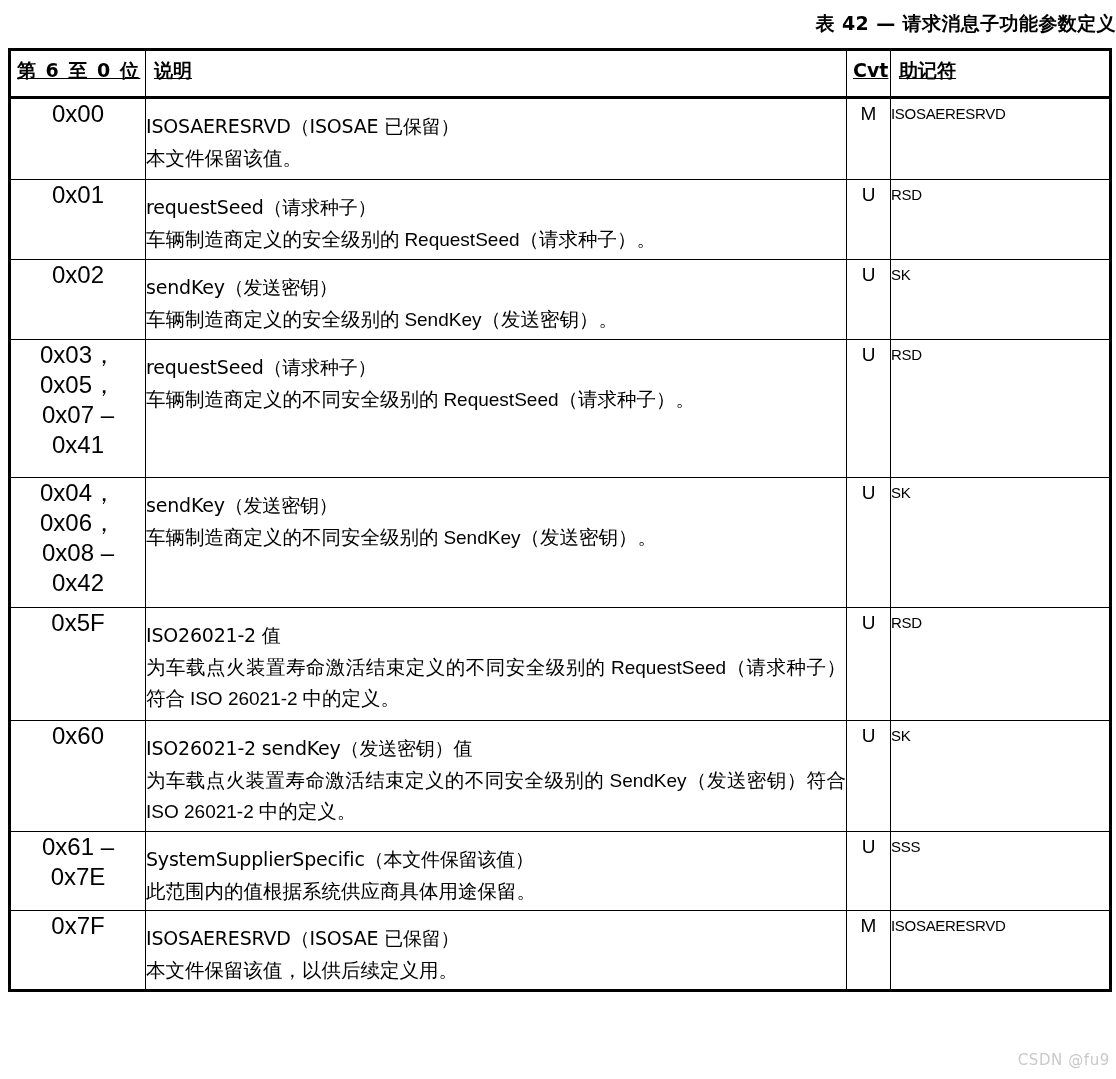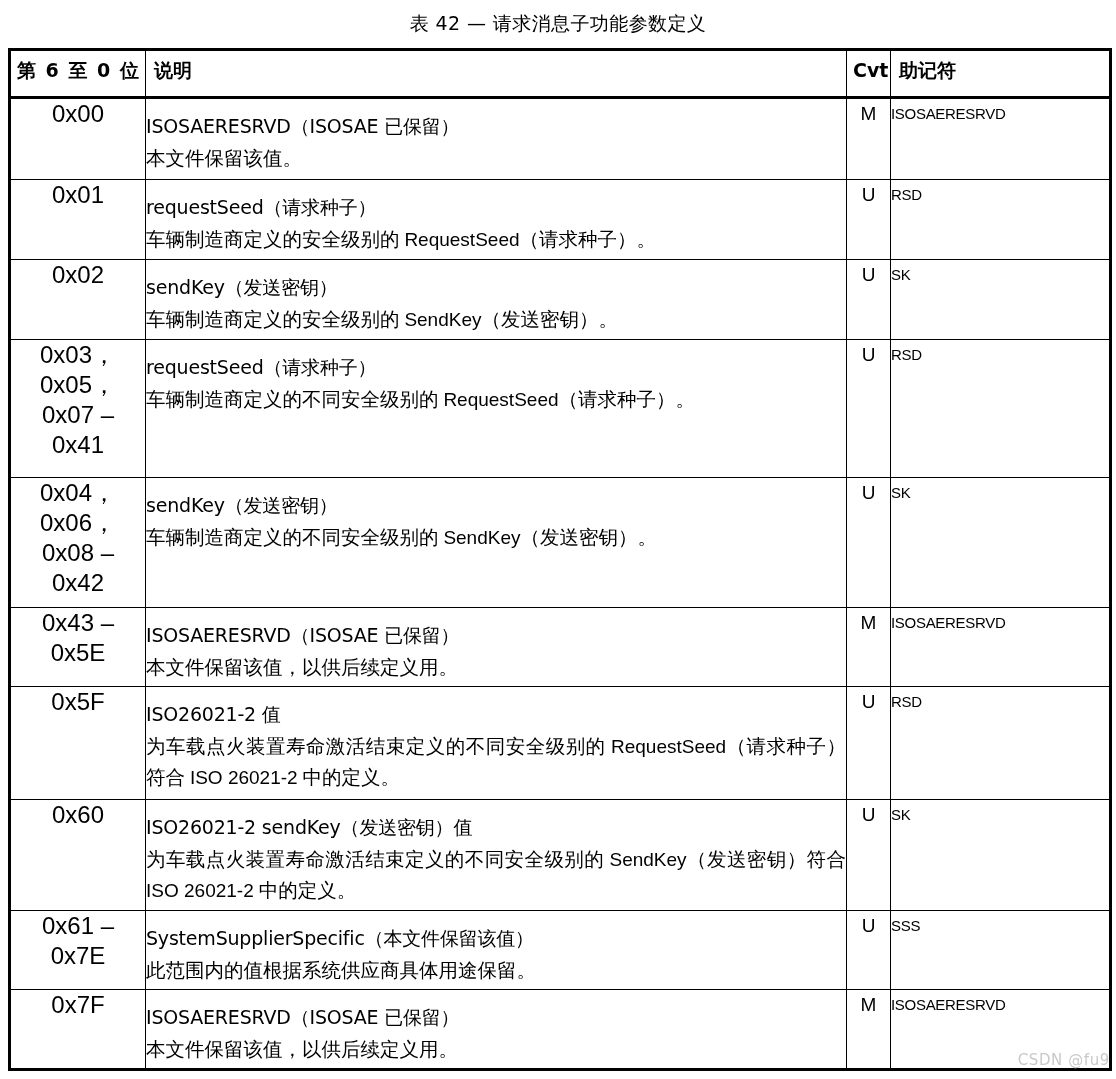--- a/index.html
+++ b/index.html
@@ -18,23 +18,23 @@
 
   .page {
     position: relative;
     width: 1116px;
     height: 1079px;
     box-sizing: border-box;
   }
 
   
   .table-title {
-    text-align: center;
-    font-size: 19px;
-    font-weight: normal;
+    text-align: right;
+    font-size: 19px;
+    font-weight: bold;
     letter-spacing: 0.4px;
     padding-top: 8px;
     padding-bottom: 0;
     line-height: 30px;
     font-family: "DejaVu Sans", "Liberation Sans", sans-serif;
   }
 
   
   .tbl-wrap {
     position: absolute;
@@ -62,20 +62,21 @@
   
   thead tr.hdr th {
     border-bottom: 3px solid #000;
     padding: 6px 8px 13px 8px;
     font-size: 19px;
     font-weight: bold;
     text-align: left;
     line-height: 26px;
     font-family: "DejaVu Sans", "Liberation Sans", sans-serif;
     white-space: nowrap;
+    text-decoration: underline;
   }
   thead tr.hdr th.h-bits {
     letter-spacing: 1.5px;
     padding-left: 6px;
   }
   thead tr.hdr th.h-cvt {
     text-align: right;
     padding-left: 6px;
     padding-right: 4px;
   }
@@ -208,29 +209,20 @@
           </tr>
           <tr style="height: 130px;">
             <td class="bits"><span class="bl">0x04，</span><span class="bl">0x06，</span><span class="bl">0x08 –</span><span class="bl">0x42</span></td>
             <td class="desc">
               <span class="term">sendKey（发送密钥）</span>
               <span class="body">车辆制造商定义的不同安全级别的 <span class="lat">SendKey</span>（发送密钥）。</span>
             </td>
             <td class="cvt">U</td>
             <td class="mnem">SK</td>
           </tr>
-          <tr style="height: 79px;">
-            <td class="bits"><span class="bl">0x43 –</span><span class="bl">0x5E</span></td>
-            <td class="desc">
-              <span class="term">ISOSAERESRVD（ISOSAE 已保留）</span>
-              <span class="body">本文件保留该值，以供后续定义用。</span>
-            </td>
-            <td class="cvt">M</td>
-            <td class="mnem">ISOSAERESRVD</td>
-          </tr>
           <tr style="height: 113px;">
             <td class="bits"><span class="bl">0x5F</span></td>
             <td class="desc">
               <span class="term">ISO26021-2 值</span>
               <span class="body justify">为车载点火装置寿命激活结束定义的不同安全级别的 <span class="lat">RequestSeed</span>（请求种子）符合 <span class="lat">ISO 26021-2</span> 中的定义。</span>
             </td>
             <td class="cvt">U</td>
             <td class="mnem">RSD</td>
           </tr>
           <tr style="height: 111px;">

